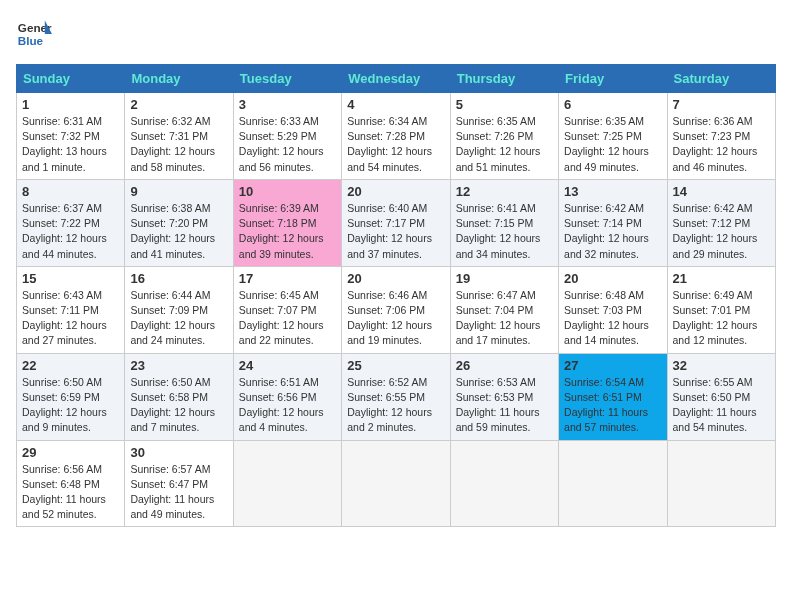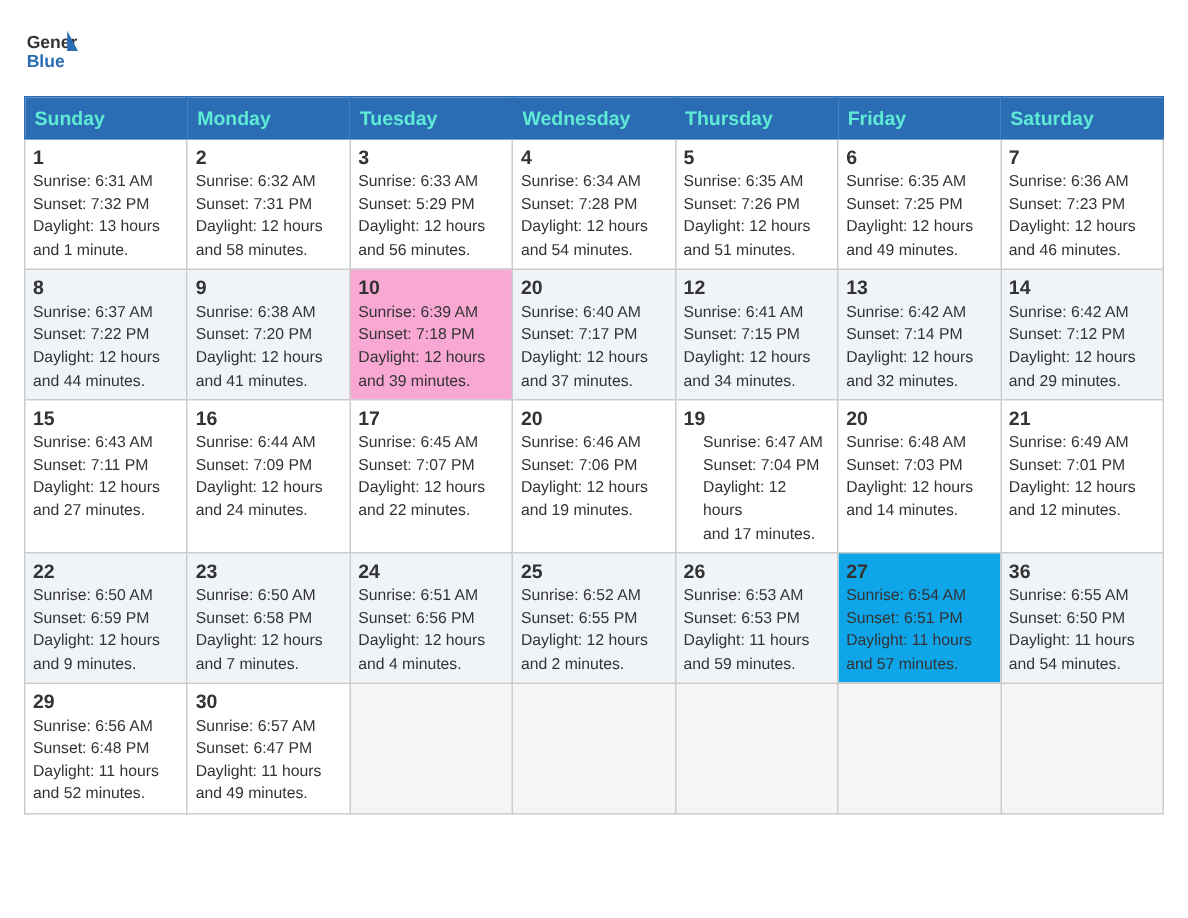--- a/index.html
+++ b/index.html
@@ -231,21 +231,21 @@
         </td>
         <td>
           <span class="day-num">20</span>
           <div class="day-info" style="white-space: pre-line;">Sunrise: 6:46 AM
 Sunset: 7:06 PM
 Daylight: 12 hours
 and 19 minutes.</div>
         </td>
         <td>
           <span class="day-num">19</span>
-          <div class="day-info" style="white-space: pre-line; margin-left: 13px;">Sunrise: 6:47 AM
+          <div class="day-info" style="white-space: pre-line;">Sunrise: 6:47 AM
 Sunset: 7:04 PM
 Daylight: 12 hours
 and 17 minutes.</div>
         </td>
         <td>
           <span class="day-num">20</span>
           <div class="day-info" style="white-space: pre-line;">Sunrise: 6:48 AM
 Sunset: 7:03 PM
 Daylight: 12 hours
 and 14 minutes.</div>
@@ -295,21 +295,21 @@
 and 59 minutes.</div>
         </td>
         <td style="background: #0ea5e9;">
           <span class="day-num">27</span>
           <div class="day-info" style="white-space: pre-line;">Sunrise: 6:54 AM
 Sunset: 6:51 PM
 Daylight: 11 hours
 and 57 minutes.</div>
         </td>
         <td style="background: rgb(240, 244, 248);">
-          <span class="day-num">36</span>
+          <span class="day-num">32</span>
           <div class="day-info" style="white-space: pre-line;">Sunrise: 6:55 AM
 Sunset: 6:50 PM
 Daylight: 11 hours
 and 54 minutes.</div>
         </td>
       </tr>
       <tr>
         <td>
           <span class="day-num">29</span>
           <div class="day-info" style="white-space: pre-line;">Sunrise: 6:56 AM

